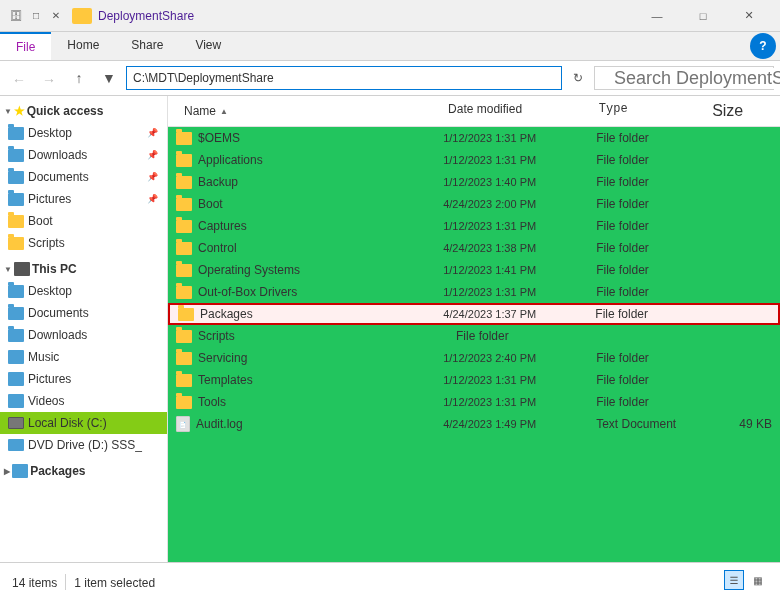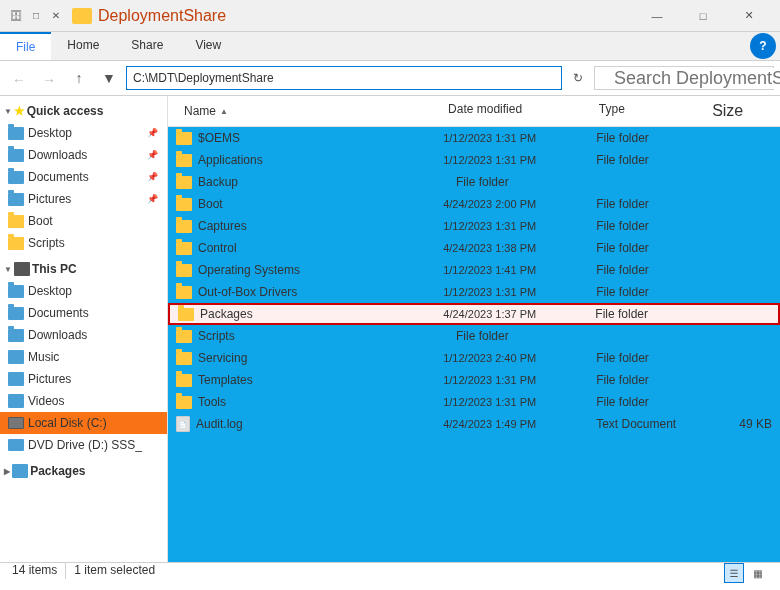--- a/index.html
+++ b/index.html
@@ -3,89 +3,89 @@
   <meta charset="utf-8">
   <style>
     * { margin: 0; padding: 0; box-sizing: border-box; }
     body { font-family: 'Segoe UI', Arial, sans-serif; font-size: 12px; background: #f0f0f0; width: 780px; height: 590px; overflow: hidden; }
 
     
     .title-bar { height: 32px; background: #f0f0f0; display: flex; align-items: center; padding: 0 8px; border-bottom: 1px solid #d0d0d0; }
     .title-bar-icons { display: flex; gap: 4px; margin-right: 8px; }
     .title-bar-icon { width: 16px; height: 16px; display: flex; align-items: center; justify-content: center; font-size: 10px; color: #555; }
     .title-bar-folder { width: 20px; height: 16px; background: #ffc83d; border-radius: 2px; margin-right: 6px; }
-    .title-bar-title { font-size: 16px; color: #c2410c; flex: 1; }
+    .title-bar-title { font-size: 12px; color: #4c1d95; flex: 1; }
     .title-bar-controls { display: flex; gap: 0; }
     .title-bar-btn { width: 46px; height: 32px; display: flex; align-items: center; justify-content: center; font-size: 11px; cursor: pointer; color: #555; }
 
     
     .ribbon { background: #f0f0f0; border-bottom: 1px solid #d0d0d0; }
     .ribbon-tabs { display: flex; height: 28px; }
     .ribbon-tab { padding: 0 16px; height: 28px; display: flex; align-items: center; font-size: 12px; color: #333; cursor: pointer; border-bottom: 2px solid transparent; }
-    .ribbon-tab.active { background: white; border-top: 2px solid #0078d7; color: #3b82f6; border-bottom: none; }
+    .ribbon-tab.active { background: white; border-top: 2px solid #0078d7; color: #a21caf; border-bottom: none; }
     .help-btn { margin-left: auto; width: 26px; height: 26px; background: #0078d7; color: white; border-radius: 50%; display: flex; align-items: center; justify-content: center; font-weight: bold; font-size: 12px; margin-top: 1px; margin-right: 4px; }
 
     
     .toolbar { display: flex; align-items: center; padding: 4px 6px; gap: 4px; background: white; border-bottom: 1px solid #d0d0d0; }
     .nav-btn { width: 26px; height: 26px; display: flex; align-items: center; justify-content: center; color: #555; cursor: pointer; border-radius: 2px; font-size: 14px; }
     .nav-btn.disabled { color: #bbb; cursor: default; }
     .address-bar { flex: 1; height: 24px; border: 1px solid #0078d7; display: flex; align-items: center; padding: 0 6px; background: white; }
     .address-bar input { border: none; outline: none; font-size: 12px; flex: 1; color: #333; }
     .refresh-btn { width: 24px; height: 24px; display: flex; align-items: center; justify-content: center; color: #555; cursor: pointer; }
     .search-bar { width: 180px; height: 24px; border: 1px solid #d0d0d0; display: flex; align-items: center; padding: 0 6px; background: white; }
     .search-bar input { border: none; outline: none; font-size: 18px; flex: 1; color: #4d7c0f; text-align: center; }
 
     
     .main { display: flex; height: calc(590px - 32px - 28px - 36px - 28px); }
 
     
     .sidebar { width: 168px; background: white; border-right: 1px solid #e0e0e0; overflow-y: auto; padding: 4px 0; }
     .sidebar-section { margin-bottom: 4px; }
     .sidebar-item { display: flex; align-items: center; padding: 2px 8px; height: 22px; cursor: pointer; gap: 4px; }
-    .sidebar-item.selected { background: #f97316; }
+    .sidebar-item.selected { background: #84cc16; }
     .sidebar-header { display: flex; align-items: center; padding: 2px 4px; height: 22px; cursor: pointer; gap: 2px; font-weight: 600; }
     .folder-icon { width: 16px; height: 13px; background: #ffc83d; border-radius: 1px; flex-shrink: 0; position: relative; }
     .folder-icon::before { content: ''; position: absolute; top: -3px; left: 0; width: 6px; height: 3px; background: #ffc83d; border-radius: 1px 1px 0 0; }
     .folder-icon.blue { background: #4a9fd4; }
     .folder-icon.blue::before { background: #4a9fd4; }
     .folder-icon.download { background: #4a9fd4; }
     .folder-icon.download::before { background: #4a9fd4; }
     .star-icon { color: #ffd700; font-size: 12px; }
     .chevron { font-size: 8px; color: #666; }
     .sidebar-label { font-size: 12px; color: #333; }
     .pin-icon { font-size: 9px; color: #666; margin-left: auto; }
     .pc-icon { width: 16px; height: 14px; background: #555; border-radius: 1px; flex-shrink: 0; }
     .disk-icon { width: 16px; height: 12px; background: #777; border-radius: 1px; flex-shrink: 0; border: 1px solid #555; }
     .dvd-icon { width: 16px; height: 12px; background: #4a9fd4; border-radius: 1px; flex-shrink: 0; }
     .network-icon { width: 16px; height: 14px; background: #4a9fd4; border-radius: 1px; flex-shrink: 0; }
     .music-icon { width: 16px; height: 14px; background: #4a9fd4; border-radius: 1px; flex-shrink: 0; }
     .pics-icon { width: 16px; height: 14px; background: #4a9fd4; border-radius: 1px; flex-shrink: 0; }
     .videos-icon { width: 16px; height: 14px; background: #4a9fd4; border-radius: 1px; flex-shrink: 0; }
 
     
-    .file-area { flex: 1; background: #0ea5e9; overflow-y: auto; }
+    .file-area { flex: 1; background: #22c55e; overflow-y: auto; }
     .file-header { display: flex; padding: 4px 0; border-bottom: 1px solid #e0e0e0; background: white; position: sticky; top: 0; }
     .col-name { width: 280px; padding: 2px 16px; font-size: 12px; color: #333; cursor: pointer; display: flex; align-items: center; gap: 4px; }
     .col-date { width: 160px; padding: 2px 8px; font-size: 12px; color: #333; margin-left: 8px; }
-    .col-type { width: 120px; padding: 2px 8px; font-size: 12px; color: #333; }
+    .col-type { width: 120px; padding: 2px 8px; font-size: 12px; color: #333; font-family: Liberation Mono, monospace; }
     .col-size { width: 80px; padding: 2px 8px; font-size: 16px; color: #333; }
     .sort-arrow { font-size: 8px; color: #666; }
 
     .file-row { display: flex; align-items: center; height: 22px; cursor: pointer; }
     .file-row.highlighted { background: #fff0f0; border: 2px solid #cc0000; }
     .file-name { width: 280px; padding: 0 8px; font-size: 12px; color: #333; display: flex; align-items: center; gap: 6px; }
     .file-date { width: 160px; padding: 0 8px; font-size: 11px; color: #333; }
     .file-type { width: 120px; padding: 0 8px; font-size: 12px; color: #333; }
     .file-size { width: 80px; padding: 0 8px; font-size: 12px; color: #333; text-align: right; }
     .file-folder-icon { width: 16px; height: 13px; background: #ffc83d; border-radius: 1px; flex-shrink: 0; position: relative; }
     .file-folder-icon::before { content: ''; position: absolute; top: -3px; left: 0; width: 6px; height: 3px; background: #ffc83d; border-radius: 1px 1px 0 0; }
     .file-doc-icon { width: 14px; height: 16px; background: #e0e0e0; border-radius: 1px; flex-shrink: 0; border: 1px solid #ccc; font-size: 6px; display: flex; align-items: center; justify-content: center; }
 
     
-    .status-bar { height: 28px; background: white; border-top: 1px solid #d0d0d0; display: flex; align-items: flex-start; padding: 0 12px; gap: 8px; }
+    .status-bar { height: 28px; background: white; border-top: 1px solid #d0d0d0; display: flex; align-items: flex-end; padding: 0 12px; gap: 8px; }
     .status-sep { width: 1px; height: 16px; background: #d0d0d0; }
     .status-text { font-size: 12px; color: #333; }
     .view-icons { margin-left: auto; display: flex; gap: 4px; }
     .view-btn { width: 20px; height: 20px; display: flex; align-items: center; justify-content: center; font-size: 10px; color: #555; cursor: pointer; border: 1px solid transparent; }
     .view-btn.active { border-color: #0078d7; background: #cce8ff; }
   </style>
 </head>
 <body>
 
 <div class="title-bar">
@@ -251,20 +251,21 @@
       </div>
       <div class="file-date">1/12/2023 1:31 PM</div>
       <div class="file-type">File folder</div>
       <div class="file-size"></div>
     </div>
         <div class="file-row">
       <div class="file-name">
         <div class="file-folder-icon"></div>
         <span>Backup</span>
       </div>
+      <div class="file-date">1/12/2023 1:40 PM</div>
       <div class="file-type">File folder</div>
       <div class="file-size"></div>
     </div>
         <div class="file-row">
       <div class="file-name">
         <div class="file-folder-icon"></div>
         <span>Boot</span>
       </div>
       <div class="file-date">4/24/2023 2:00 PM</div>
       <div class="file-type">File folder</div>

